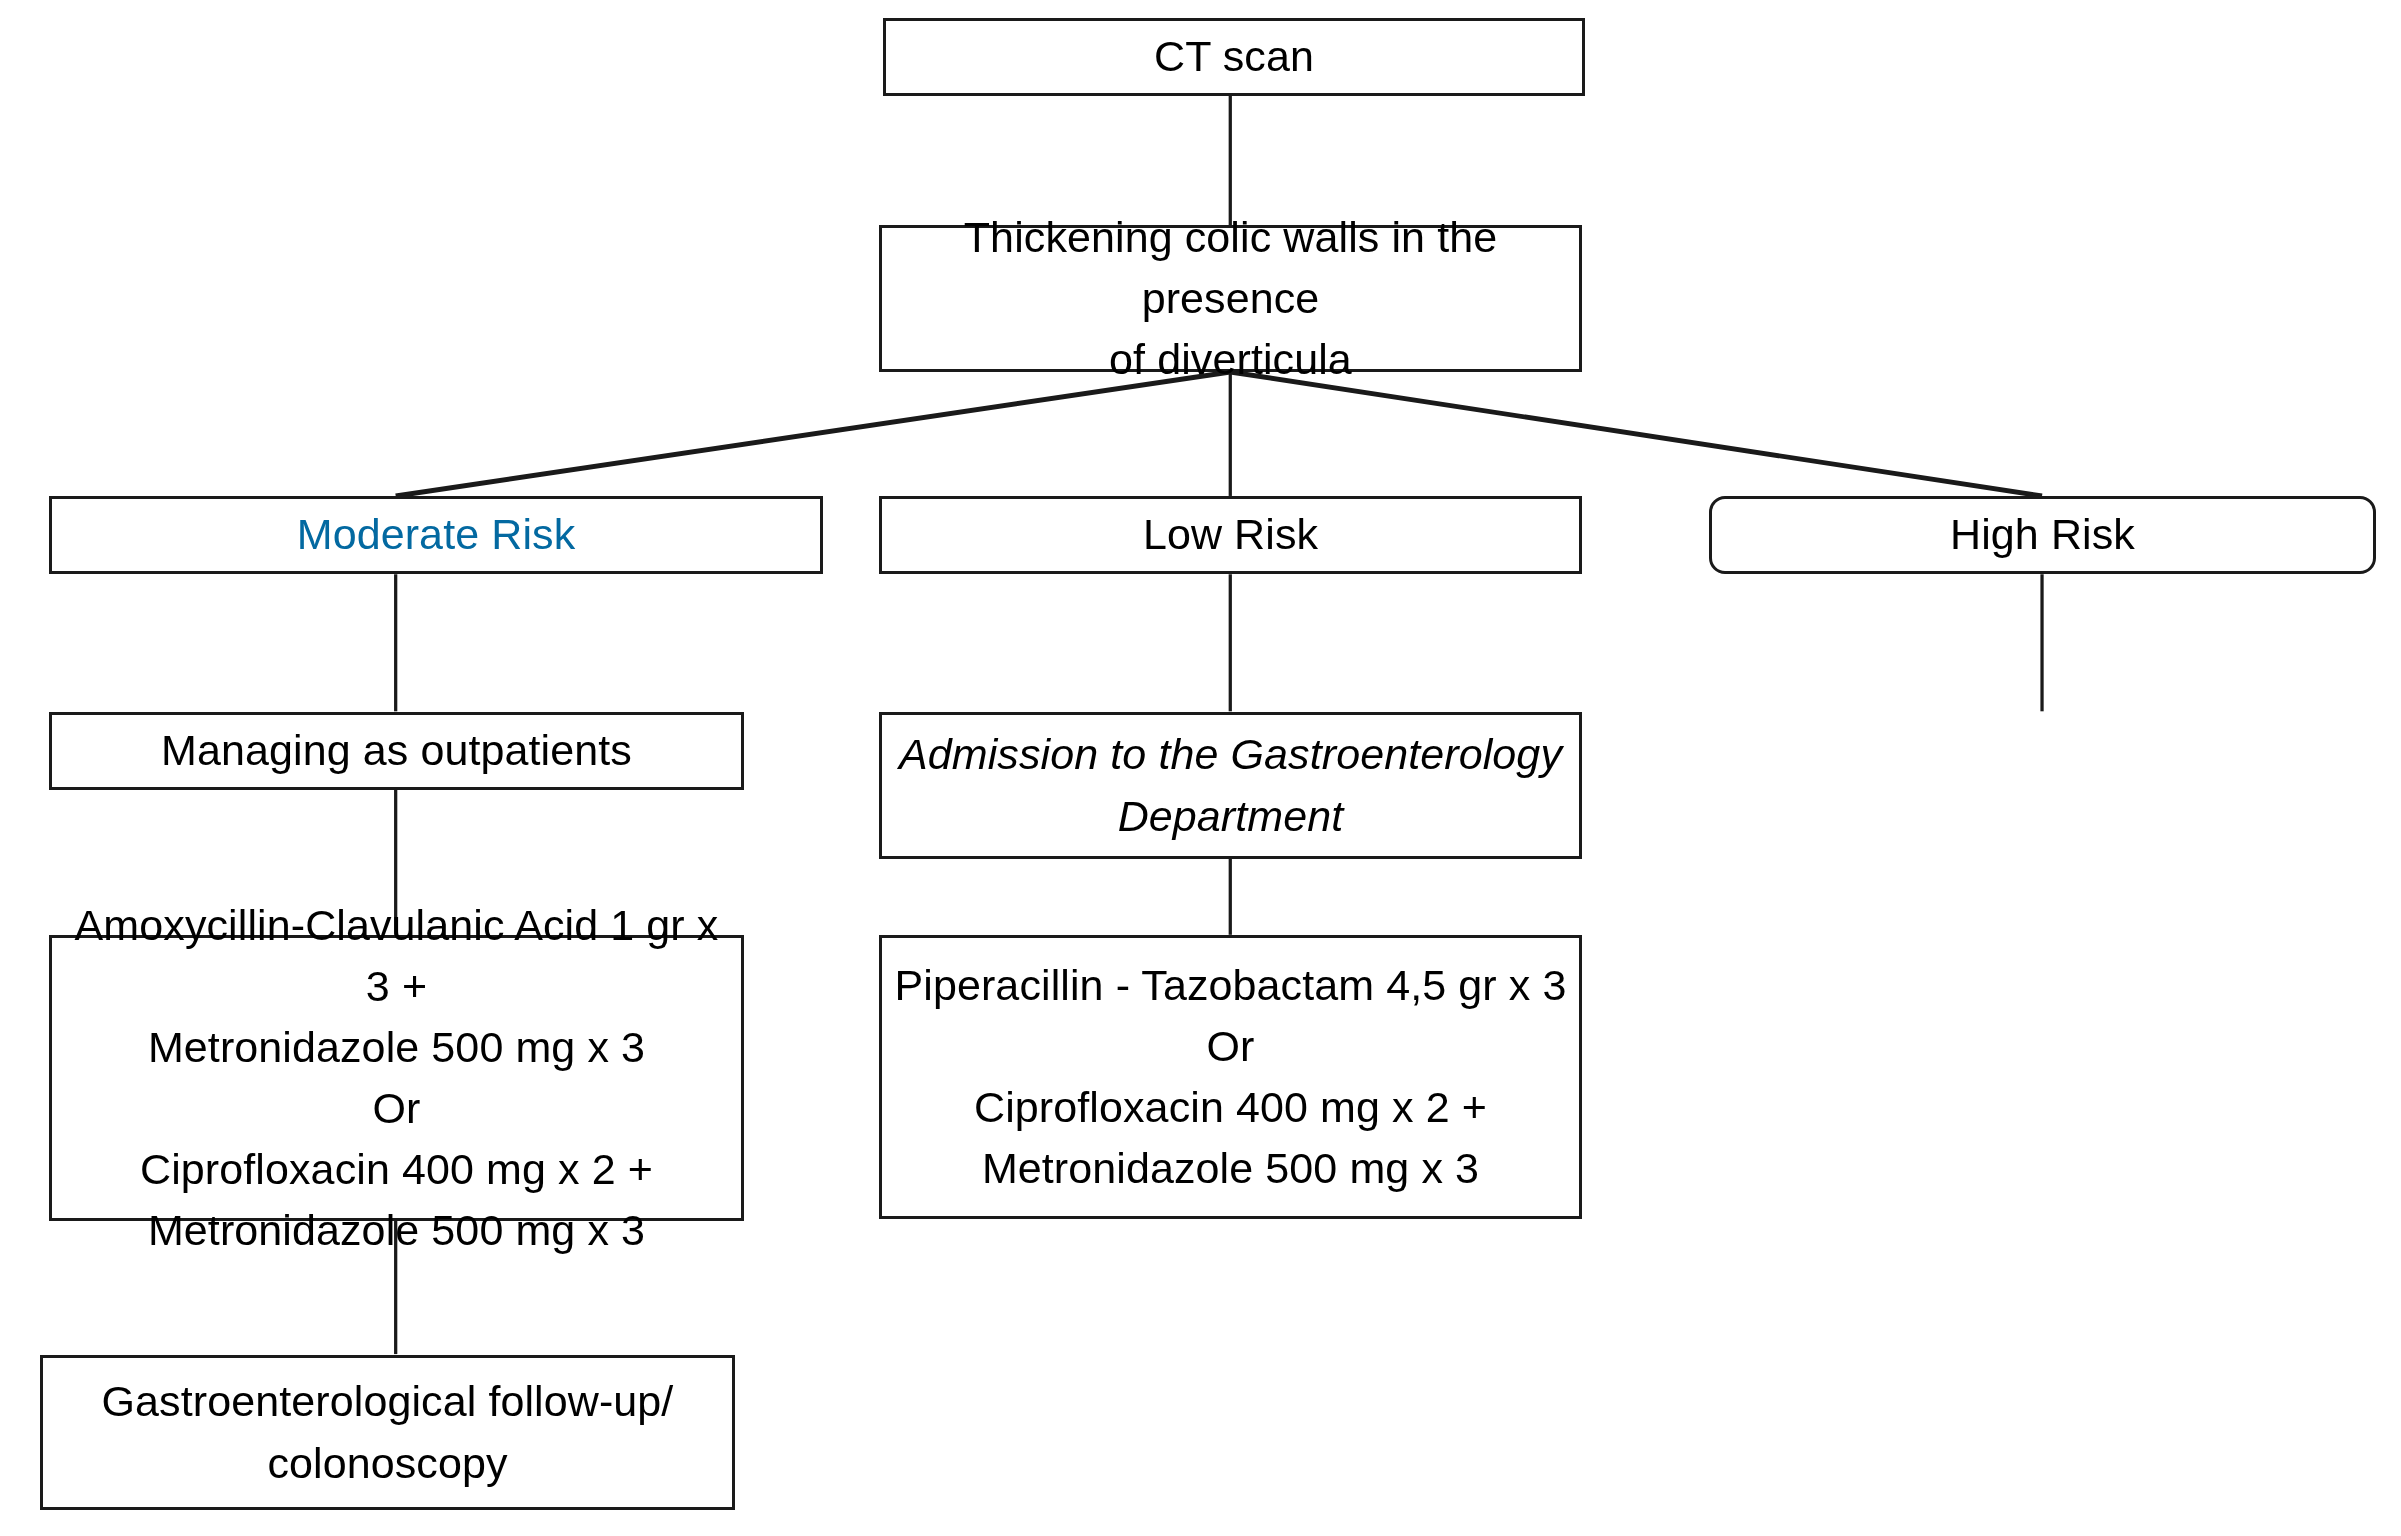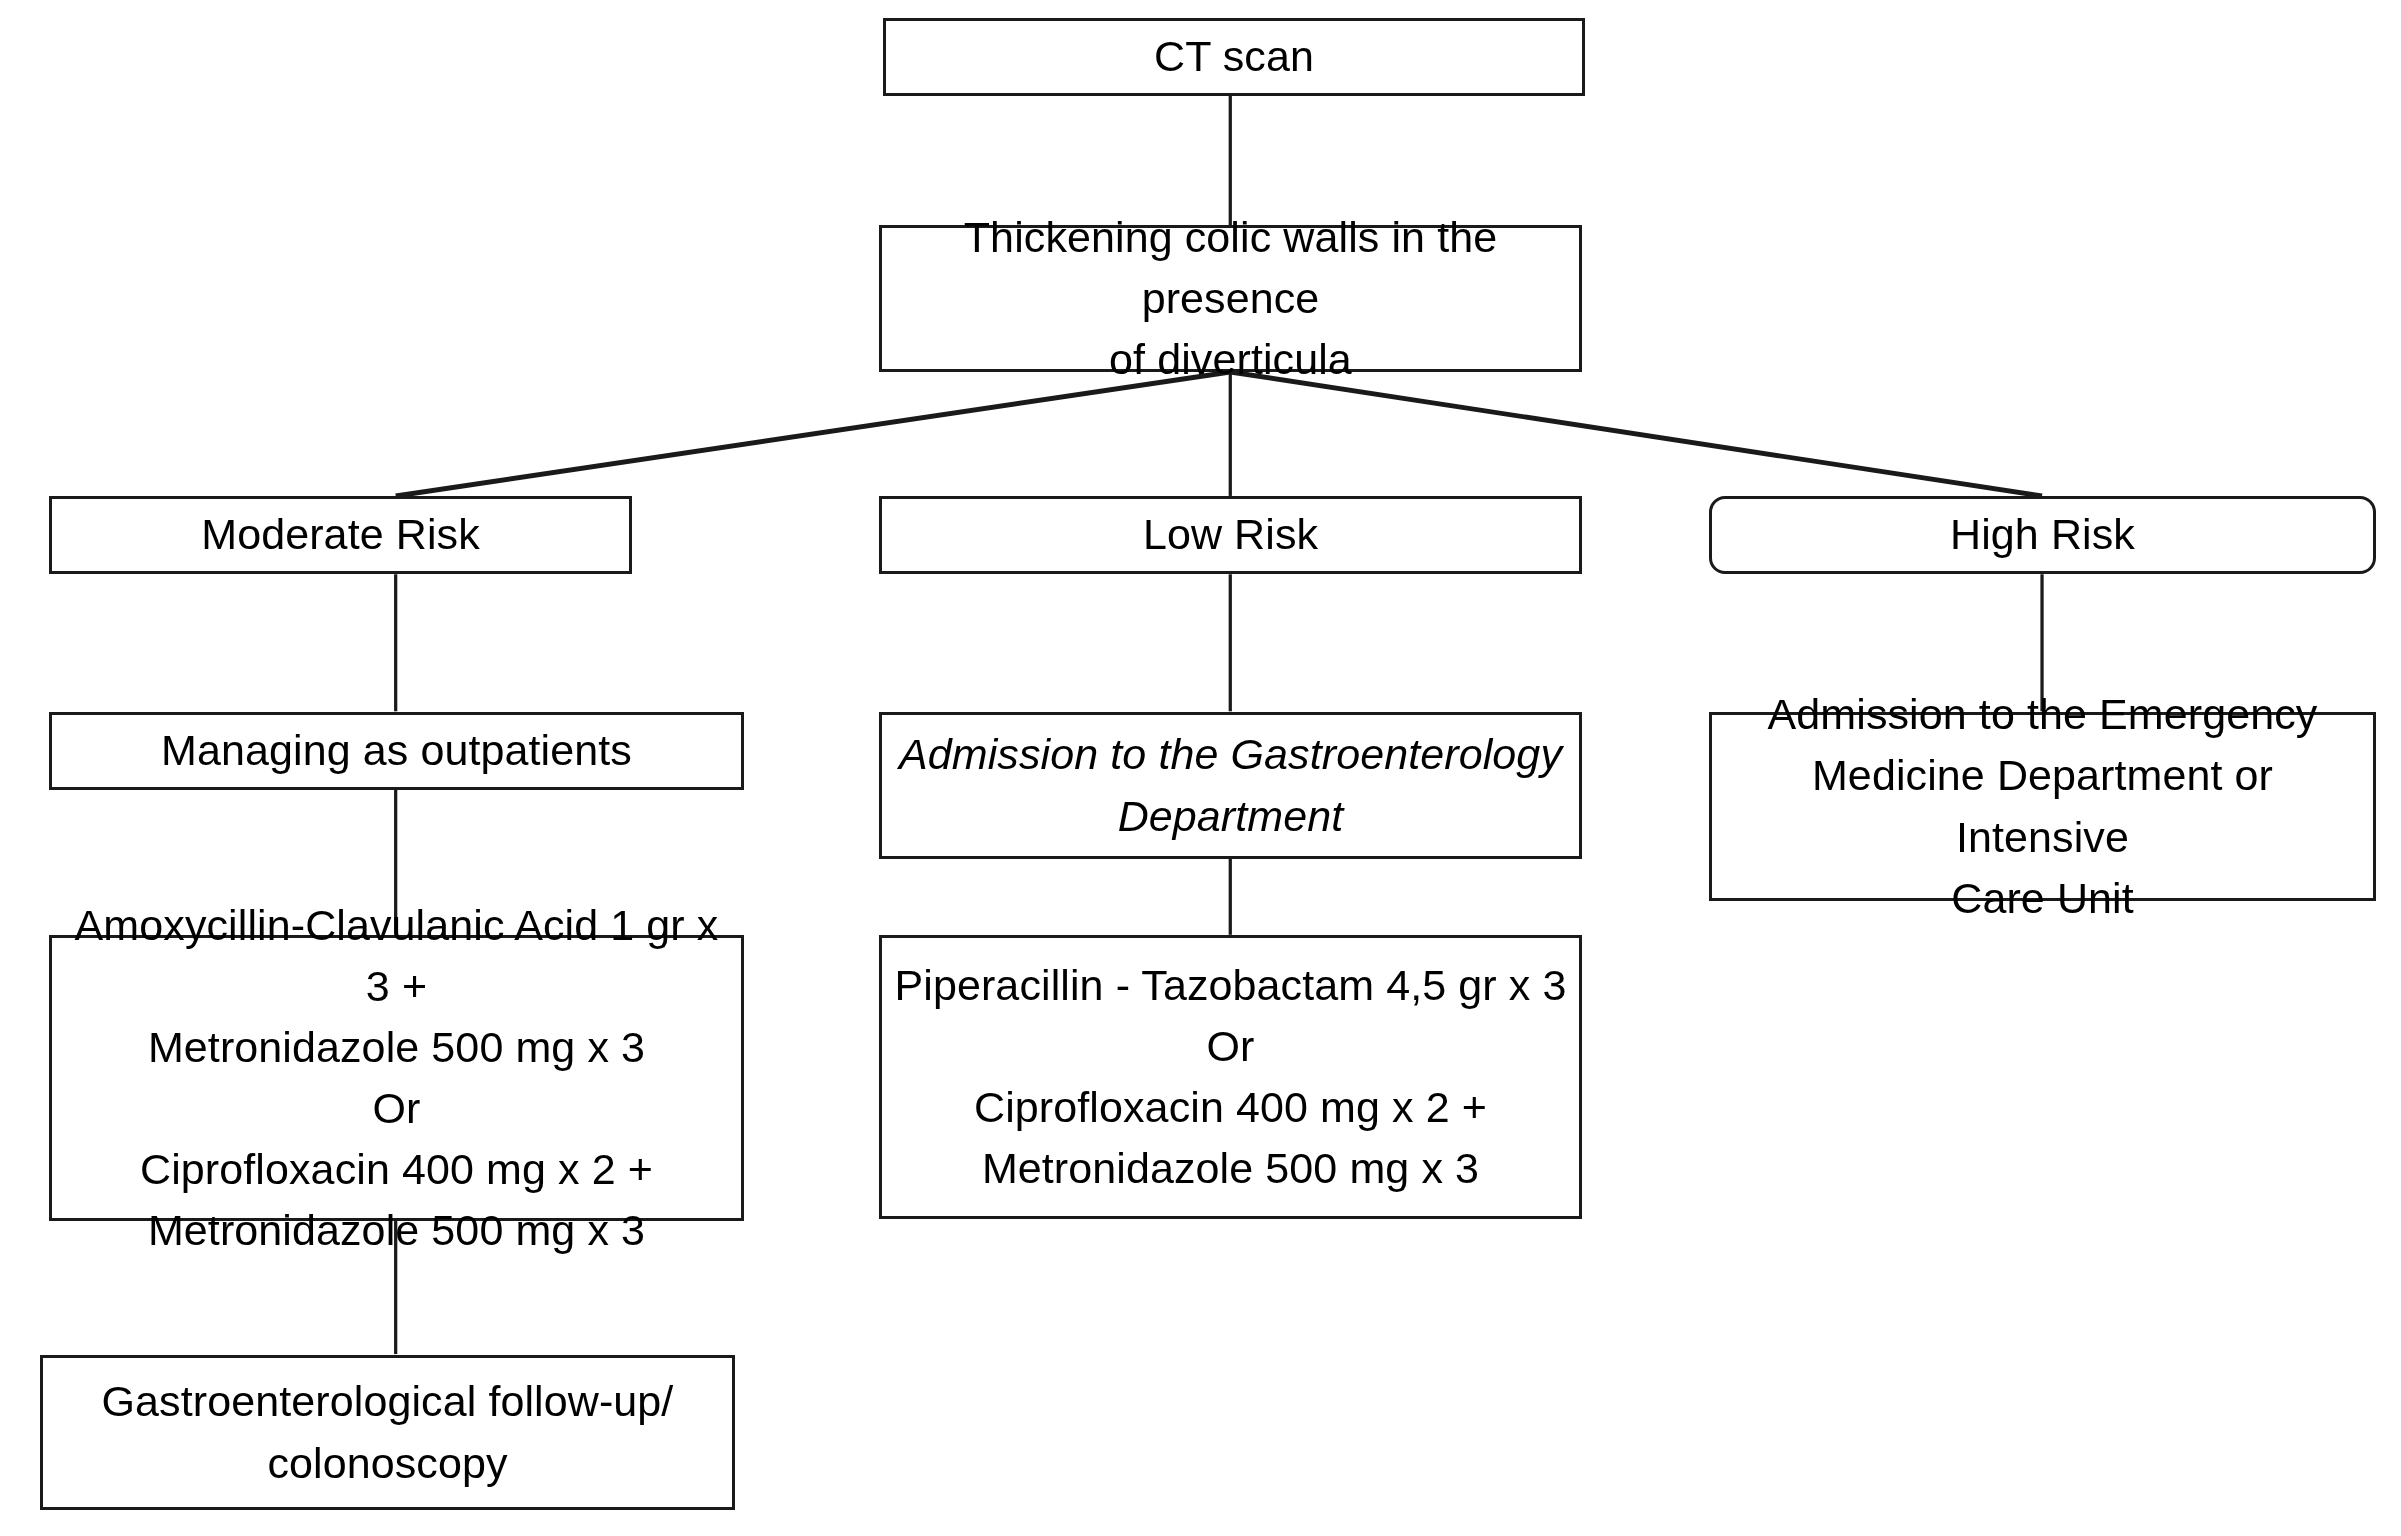--- a/index.html
+++ b/index.html
@@ -54,29 +54,26 @@
       <line x1="485" y1="704" x2="485" y2="872" stroke="#1a1a1a" stroke-width="4" stroke-linecap="butt"></line>
       <line x1="1508" y1="704" x2="1508" y2="872" stroke="#1a1a1a" stroke-width="4" stroke-linecap="butt"></line>
       <line x1="2503" y1="704" x2="2503" y2="872" stroke="#1a1a1a" stroke-width="4" stroke-linecap="butt"></line>
       <line x1="485" y1="968" x2="485" y2="1146" stroke="#1a1a1a" stroke-width="4" stroke-linecap="butt"></line>
       <line x1="1508" y1="1052" x2="1508" y2="1146" stroke="#1a1a1a" stroke-width="4" stroke-linecap="butt"></line>
       <line x1="485" y1="1496" x2="485" y2="1660" stroke="#1a1a1a" stroke-width="4" stroke-linecap="butt"></line>
     </svg>
 <div class="node-box" style="left: 883px; top: 18px; width: 702px; height: 78px; border-color: rgb(26, 26, 26); color: rgb(0, 0, 0);"><span>CT scan</span></div>
     <div class="node-box" style="left: 879px; top: 225px; width: 703px; height: 147px; border-color: rgb(26, 26, 26); color: rgb(0, 0, 0);"><span>Thickening colic walls in the presence
 of diverticula</span></div>
-    <div class="node-box" style="left: 49px; top: 496px; width: 583px; height: 78px; border-color: rgb(26, 26, 26); color: #000000;"><span>Moderate Risk</span></div>
+    <div class="node-box" style="left: 49px; top: 496px; width: 774px; height: 78px; border-color: rgb(26, 26, 26); color: #0369a1;"><span>Moderate Risk</span></div>
     <div class="node-box" style="left: 879px; top: 496px; width: 703px; height: 78px; border-color: rgb(26, 26, 26); color: rgb(0, 0, 0);"><span>Low Risk</span></div>
     <div class="node-box" style="left: 1709px; top: 496px; width: 667px; height: 78px; border-color: rgb(26, 26, 26); color: rgb(0, 0, 0); border-radius: 16px;"><span>High Risk</span></div>
     <div class="node-box" style="left: 49px; top: 712px; width: 695px; height: 78px; border-color: rgb(26, 26, 26); color: rgb(0, 0, 0); align-items: center;"><span>Managing as outpatients</span></div>
     <div class="node-box" style="left: 879px; top: 712px; width: 703px; height: 147px; border-color: rgb(26, 26, 26); color: rgb(0, 0, 0); font-style: italic;"><span>Admission to the Gastroenterology
 Department</span></div>
-    <div class="node-box" style="left: 1709px; top: 712px; width: 667px; height: 189px; border-color: rgb(26, 26, 26); color: rgb(0, 0, 0);"><span>Admission to the Emergency
-Medicine Department or Intensive
-Care Unit</span></div>
     <div class="node-box" style="left: 49px; top: 935px; width: 695px; height: 286px; border-color: rgb(26, 26, 26); color: rgb(0, 0, 0);"><span>Amoxycillin-Clavulanic Acid 1 gr x 3 +
 Metronidazole 500 mg x 3
 Or
 Ciprofloxacin 400 mg x 2 +
 Metronidazole 500 mg x 3</span></div>
     <div class="node-box" style="left: 879px; top: 935px; width: 703px; height: 284px; border-color: rgb(26, 26, 26); color: rgb(0, 0, 0);"><span>Piperacillin - Tazobactam 4,5 gr x 3
 Or
 Ciprofloxacin 400 mg x 2 +
 Metronidazole 500 mg x 3</span></div>
     <div class="node-box" style="left: 40px; top: 1355px; width: 695px; height: 155px; border-color: rgb(26, 26, 26); color: rgb(0, 0, 0);"><span>Gastroenterological follow-up/

